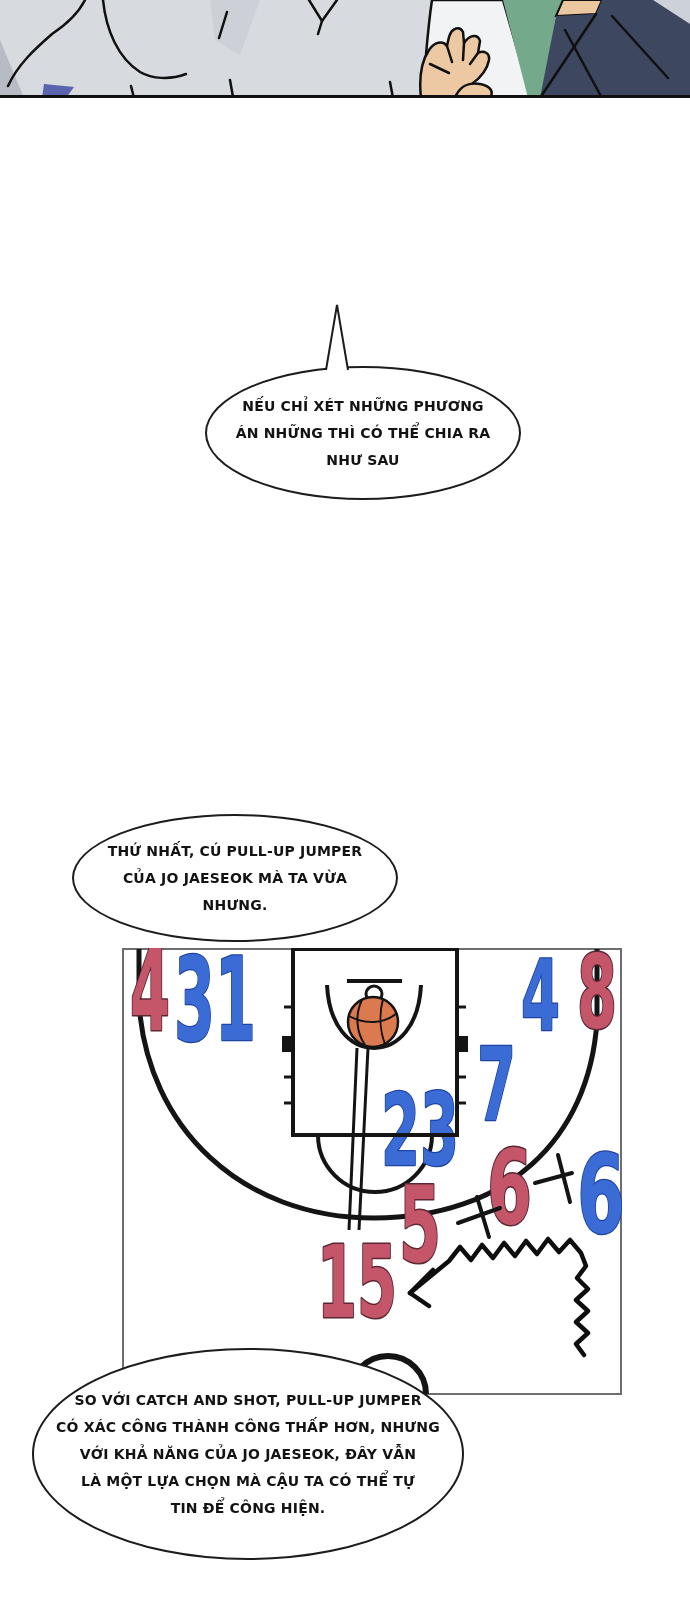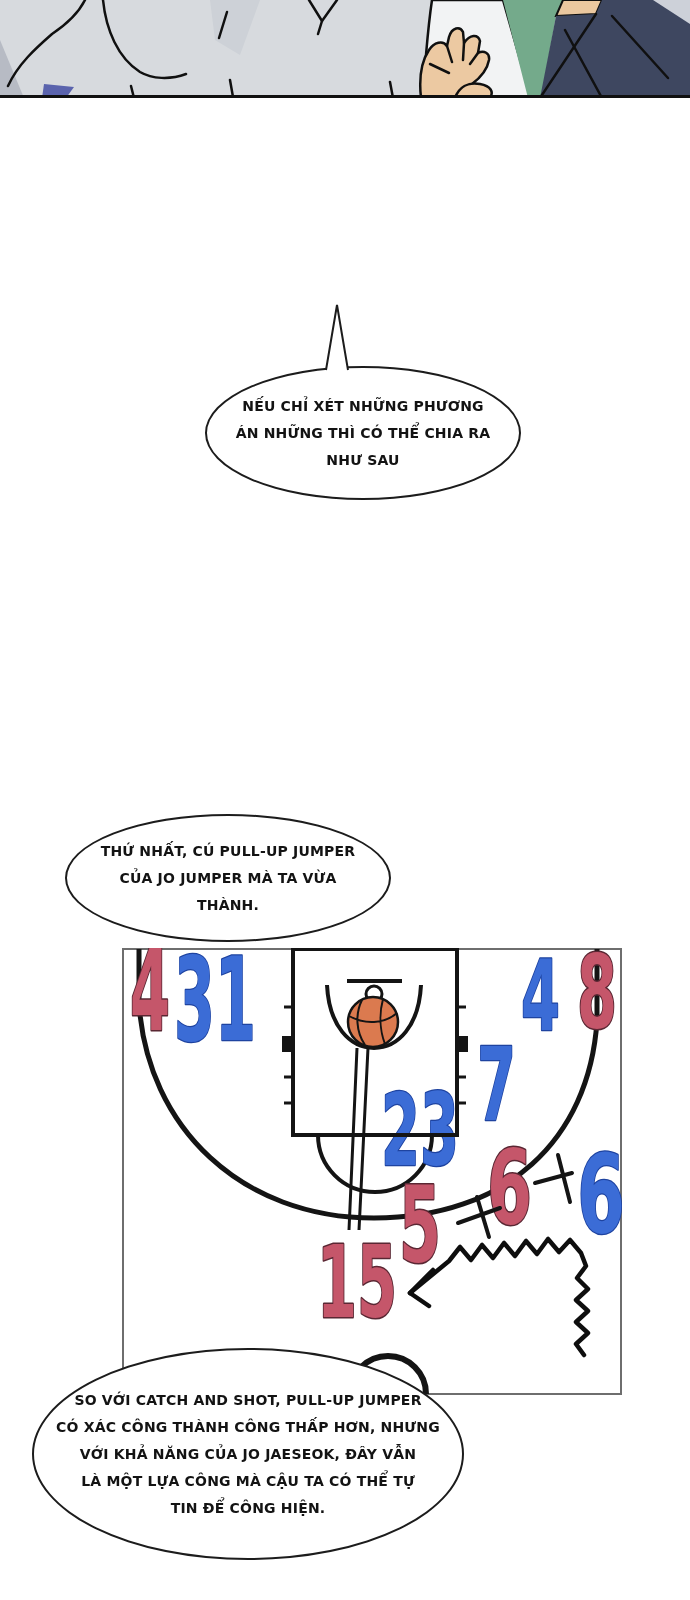--- a/index.html
+++ b/index.html
@@ -11,21 +11,21 @@
   #top-panel{position:absolute;left:0;top:0}
   
   .bubble{
     position:absolute;background:#fff;border:2px solid #1c1c1c;border-radius:50%;
     display:flex;flex-direction:column;align-items:center;justify-content:center;
     text-align:right;color:#131313;
     font-weight:700;font-size:14px;line-height:27px;letter-spacing:.2px;
   }
   .bubble .line{white-space:nowrap}
   #bubble-1{left:205px;top:366px;width:312px;height:130px}
-  #bubble-2{left:65px;top:814px;width:322px;height:124px}
+  #bubble-2{left:72px;top:814px;width:322px;height:124px}
   #bubble-3{left:32px;top:1348px;width:428px;height:208px}
   #bubble-1-tail{position:absolute;left:324px;top:302px}
   
   #court{position:absolute;left:122px;top:948px}
   .court-line{fill:none;stroke:#141414}
   .court-num{
     font-family:"DejaVu Sans",sans-serif;font-weight:700;
     paint-order:stroke;stroke-linejoin:round;
   }
   .court-num[data-team="red"]{fill:#c5566a;stroke:#5a2733;stroke-width:3px}
@@ -84,22 +84,22 @@
   <div class="line">ÁN NHỮNG THÌ CÓ THỂ CHIA RA</div>
   <div class="line">NHƯ SAU</div>
 </div>
 <svg id="bubble-1-tail" width="28" height="70" viewBox="0 0 28 70">
   <path d="M2,68 L13,3 L24,68 Z" fill="#ffffff"></path>
   <path d="M2,68 L13,3 L24,68" fill="none" stroke="#1c1c1c" stroke-width="2"></path>
 </svg>
 
 <div class="bubble" id="bubble-2">
   <div class="line">THỨ NHẤT, CÚ PULL-UP JUMPER</div>
-  <div class="line">CỦA JO JUMPER MÀ TA VỪA</div>
-  <div class="line">THÀNH.</div>
+  <div class="line">CỦA JO JAESEOK MÀ TA VỪA</div>
+  <div class="line">NHƯNG.</div>
 </div>
 
 <svg id="court" width="500" height="447" viewBox="0 0 500 447">
   <rect x="1" y="1" width="498" height="445" fill="none" stroke="#6e6e6e" stroke-width="2"></rect>
   <rect class="court-line" x="171" y="1" width="164" height="186" stroke-width="4"></rect>
   <g stroke="#141414" stroke-width="3">
     <line x1="162" y1="59" x2="171" y2="59"></line>
     <rect x="160" y="88" width="11" height="16" fill="#141414" stroke="none"></rect>
     <line x1="162" y1="129" x2="171" y2="129"></line>
     <line x1="162" y1="155" x2="171" y2="155"></line>
@@ -144,15 +144,15 @@
                       448,292 437,304 426,291 415,306 404,293 393,308 382,295 371,310 360,297 349,312 338,299 327,313
                       288,345"></polyline>
     <path d="M311,322 L288,345 L307,358"></path>
   </g>
 </svg>
 
 <div class="bubble" id="bubble-3">
   <div class="line">SO VỚI CATCH AND SHOT, PULL-UP JUMPER</div>
   <div class="line">CÓ XÁC CÔNG THÀNH CÔNG THẤP HƠN, NHƯNG</div>
   <div class="line">VỚI KHẢ NĂNG CỦA JO JAESEOK, ĐÂY VẪN</div>
-  <div class="line">LÀ MỘT LỰA CÔNG MÀ CẬU TA CÓ THỂ TỰ</div>
+  <div class="line">LÀ MỘT LỰA CHỌN MÀ CẬU TA CÓ THỂ TỰ</div>
   <div class="line">TIN ĐỂ CÔNG HIỆN.</div>
 </div>
 
 </body></html>

